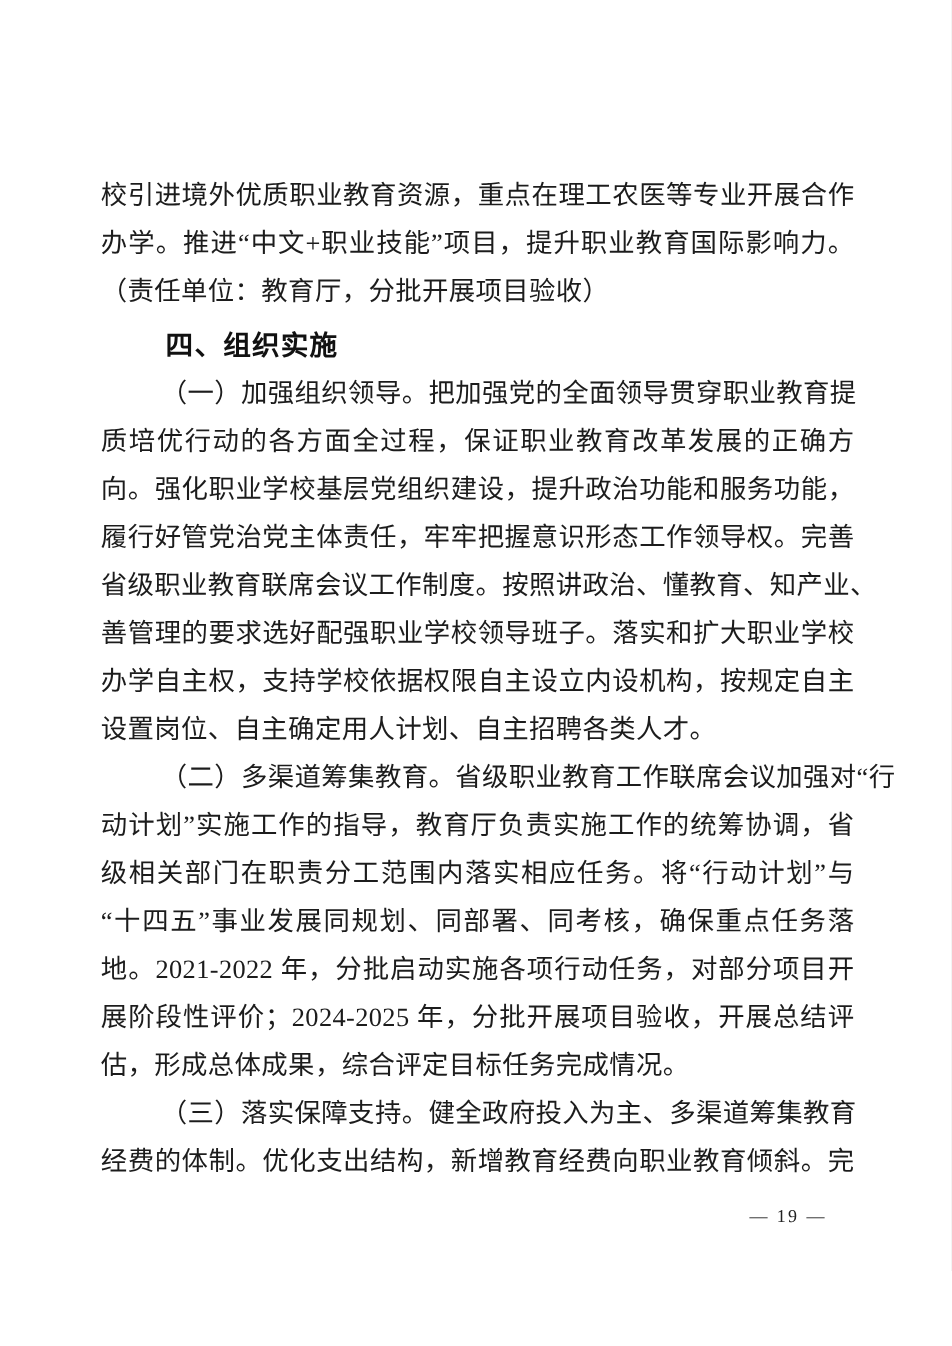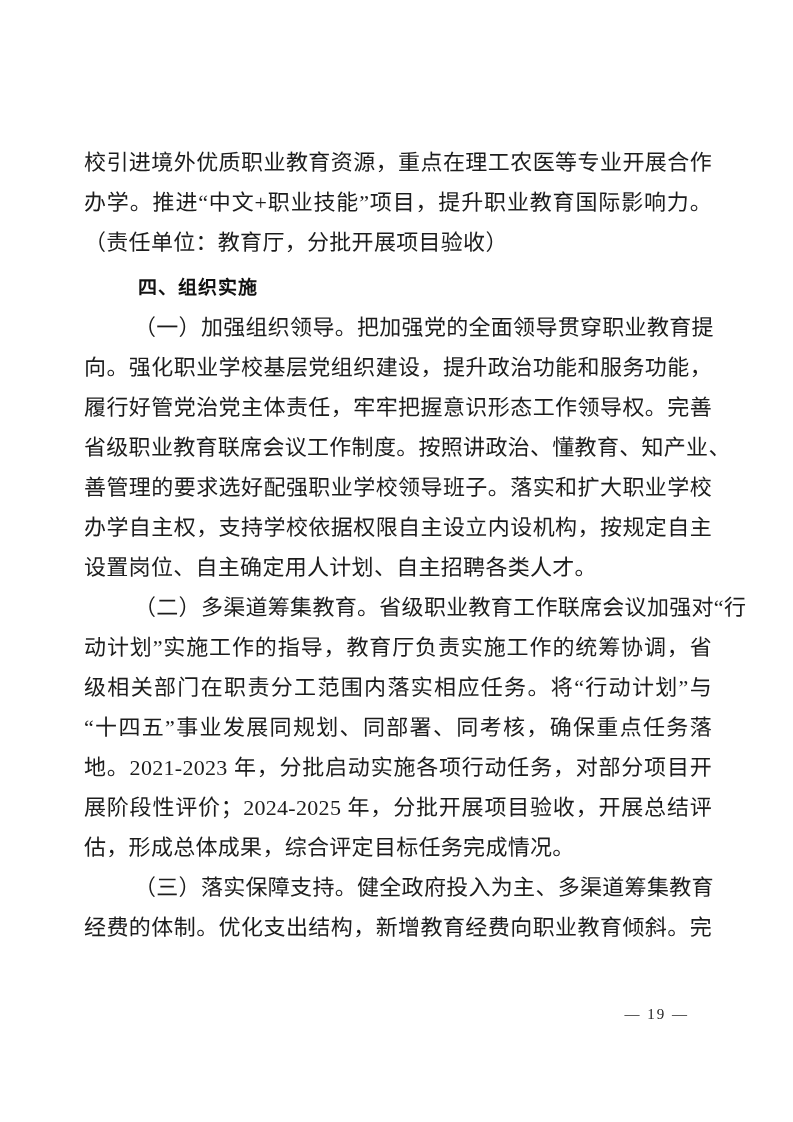--- a/index.html
+++ b/index.html
@@ -34,21 +34,21 @@
     text-align: left;
     text-align-last: left;
     white-space: normal;
   }
   .line.para-first {
     text-indent: 50px;
   }
   .heading {
     font-family: "Liberation Sans", sans-serif;
     font-weight: bold;
-    font-size: 19px;
+    font-size: 23px;
     line-height: 40px;
     height: 40px;
     margin-top: 5px;
     padding-left: 54px;
     letter-spacing: 1px;
     color: #111111;
   }
   .lead {
     
     font-family: "Liberation Serif", serif;
@@ -70,32 +70,33 @@
 <div class="page">
   <div class="content">
 
     <p class="line">校引进境外优质职业教育资源，重点在理工农医等专业开展合作</p>
     <p class="line">办学。推进“中文+职业技能”项目，提升职业教育国际影响力。</p>
     <p class="line no-stretch">（责任单位：教育厅，分批开展项目验收）</p>
 
     <h2 class="heading">四、组织实施</h2>
 
     <p class="line para-first"><span class="lead">（一）加强组织领导。</span><span>把加强党的全面领导贯穿职业教育提</span></p>
+    <p class="line">质培优行动的各方面全过程，保证职业教育改革发展的正确方</p>
     <p class="line">向。强化职业学校基层党组织建设，提升政治功能和服务功能，</p>
     <p class="line">履行好管党治党主体责任，牢牢把握意识形态工作领导权。完善</p>
     <p class="line">省级职业教育联席会议工作制度。按照讲政治、懂教育、知产业、</p>
     <p class="line">善管理的要求选好配强职业学校领导班子。落实和扩大职业学校</p>
     <p class="line">办学自主权，支持学校依据权限自主设立内设机构，按规定自主</p>
     <p class="line no-stretch">设置岗位、自主确定用人计划、自主招聘各类人才。</p>
 
     <p class="line para-first"><span class="lead">（二）多渠道筹集教育。</span><span>省级职业教育工作联席会议加强对“行</span></p>
     <p class="line">动计划”实施工作的指导，教育厅负责实施工作的统筹协调，省</p>
     <p class="line">级相关部门在职责分工范围内落实相应任务。将“行动计划”与</p>
     <p class="line">“十四五”事业发展同规划、同部署、同考核，确保重点任务落</p>
-    <p class="line">地。2021-2023 年，分批启动实施各项行动任务，对部分项目开</p>
+    <p class="line">地。2021-2022 年，分批启动实施各项行动任务，对部分项目开</p>
     <p class="line">展阶段性评价；2024-2025 年，分批开展项目验收，开展总结评</p>
     <p class="line no-stretch">估，形成总体成果，综合评定目标任务完成情况。</p>
 
     <p class="line para-first"><span class="lead">（三）落实保障支持。</span><span>健全政府投入为主、多渠道筹集教育</span></p>
     <p class="line">经费的体制。优化支出结构，新增教育经费向职业教育倾斜。完</p>
 
   </div>
 
   <div class="page-number">— 19 —</div>
 </div>

